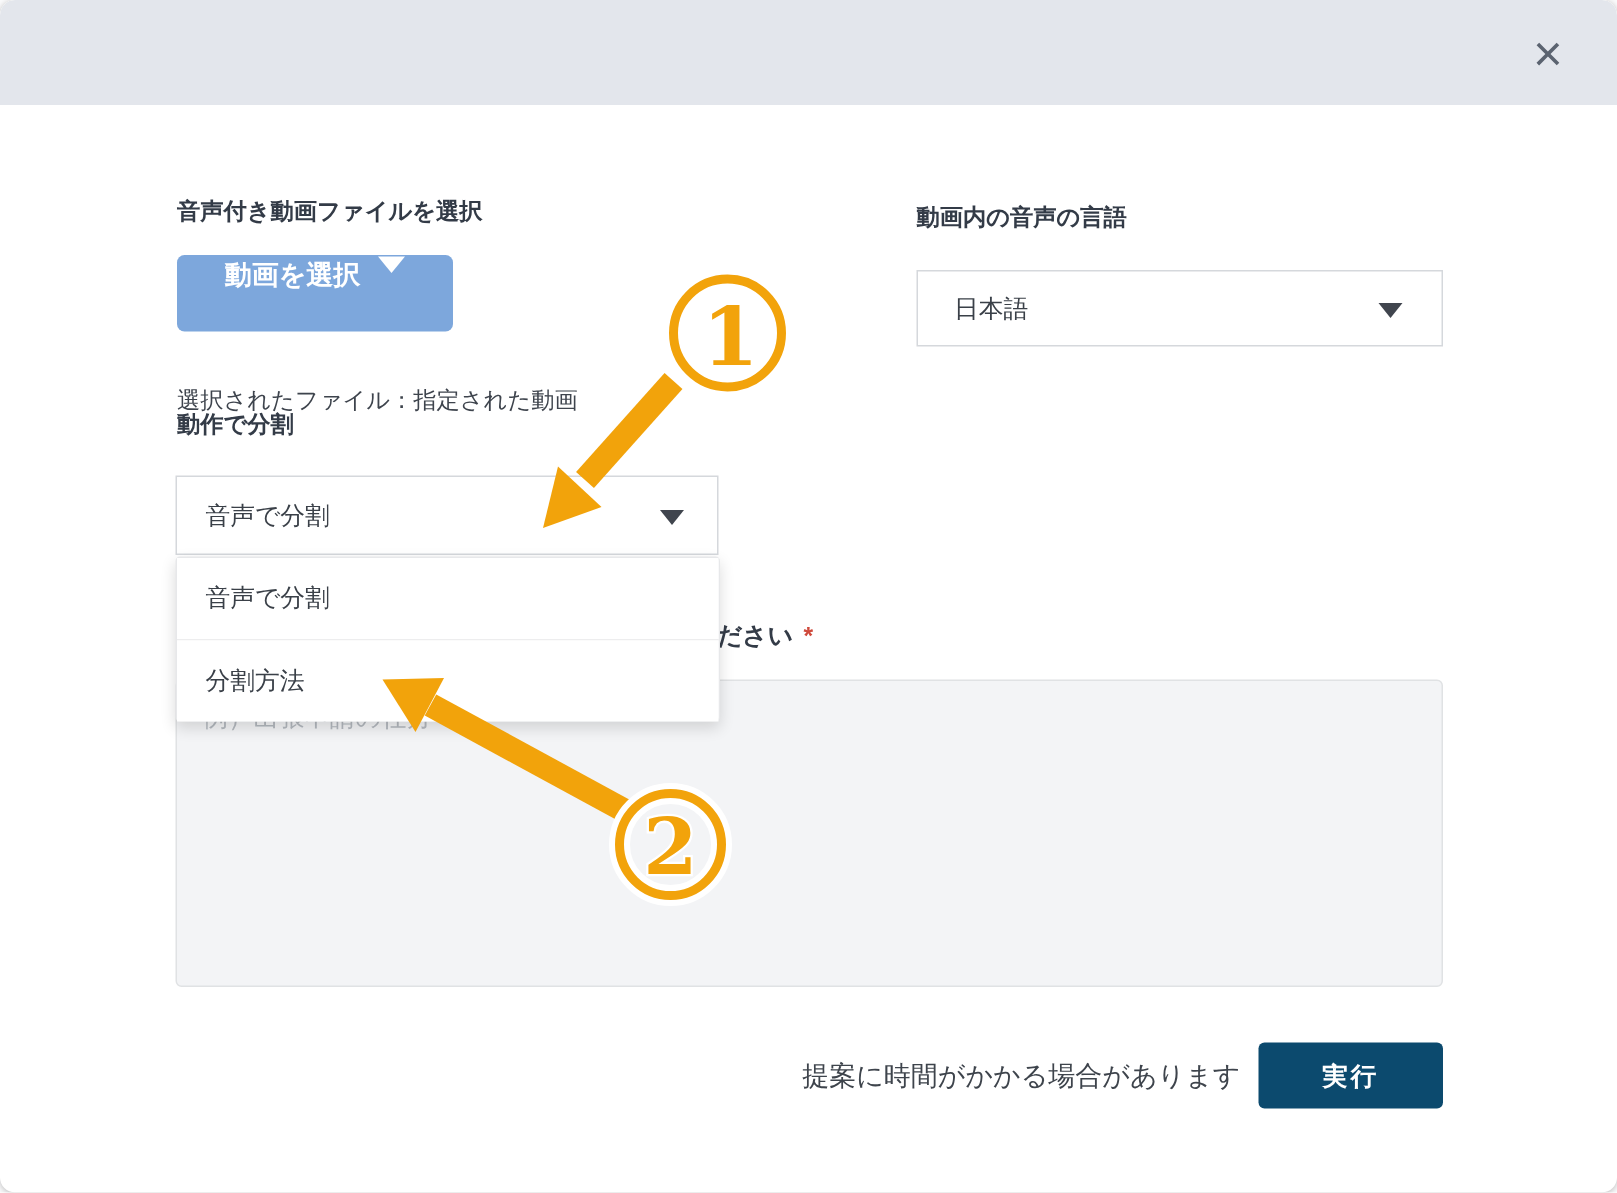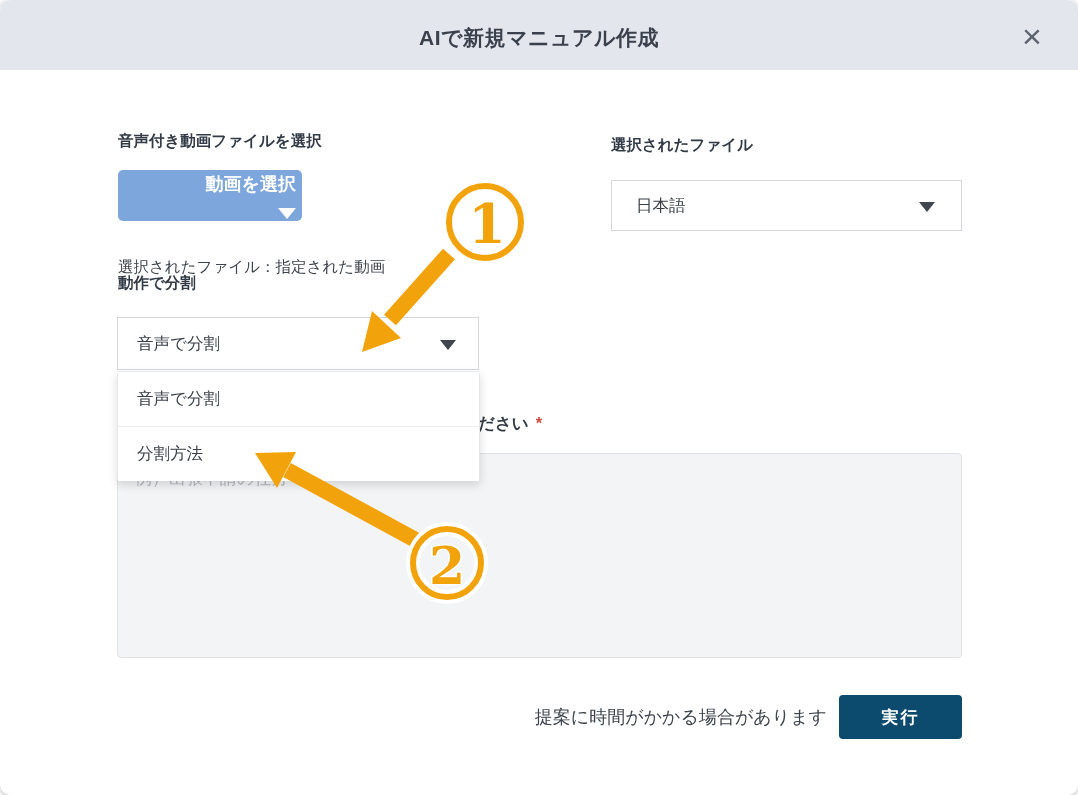--- a/index.html
+++ b/index.html
@@ -23,21 +23,21 @@
     text-align:center;cursor:pointer;padding:0;font-weight:400;
   }
   
   .field-label{position:absolute;font-size:15.5px;font-weight:bold;color:#333b47;}
   .plain-text{position:absolute;font-size:15.5px;color:#3e444d;}
   
   .video-btn{
     position:absolute;left:118px;top:170px;width:184px;height:51px;
     background:#7da7dc;border:none;border-radius:5px;cursor:pointer;
     color:#ffffff;font-size:18px;font-weight:bold;
-    display:flex;align-items:flex-end;justify-content:center;gap:12px;flex-direction:column;
+    display:flex;align-items:flex-start;justify-content:center;gap:12px;
   }
   .caret-down-white{
     width:0;height:0;border-left:9px solid transparent;border-right:9px solid transparent;
     border-top:11px solid #ffffff;display:inline-block;
   }
   
   .select-box{
     position:absolute;background:#ffffff;border:1px solid #d5d8dc;border-radius:0;
     display:flex;align-items:center;cursor:pointer;
   }
@@ -89,36 +89,35 @@
   .annotation-layer text{
     font-family:"DejaVu Serif","Liberation Serif",serif;font-weight:bold;
   }
 </style>
 </head>
 <body>
 
 <div class="modal">
 
   <div class="modal-header">
-    <div class="modal-title">AIで新規マニュアル作成</div>
     <button class="close-btn">
       <span>×</span>
     </button>
   </div>
 
   <div class="field-label" style="left:118px;top:131px;">音声付き動画ファイルを選択</div>
 
   <button class="video-btn">
     <span>動画を選択</span>
     <span class="caret-down-white"></span>
   </button>
 
   <div class="plain-text" style="left:118px;top:228px;margin-top:29px;">選択されたファイル：指定された動画</div>
 
-  <div class="field-label" style="left:611px;top:135px;">選択されたファイル</div>
+  <div class="field-label" style="left:611px;top:135px;">動画内の音声の言語</div>
 
   <div class="select-box" id="language-select">
     <span class="select-value">日本語</span>
     <span class="caret-down-dark"></span>
   </div>
 
   <div class="field-label" style="left:118px;top:273px;">動作で分割</div>
 
   <div class="select-box" id="split-select">
     <span class="select-value">音声で分割</span>

